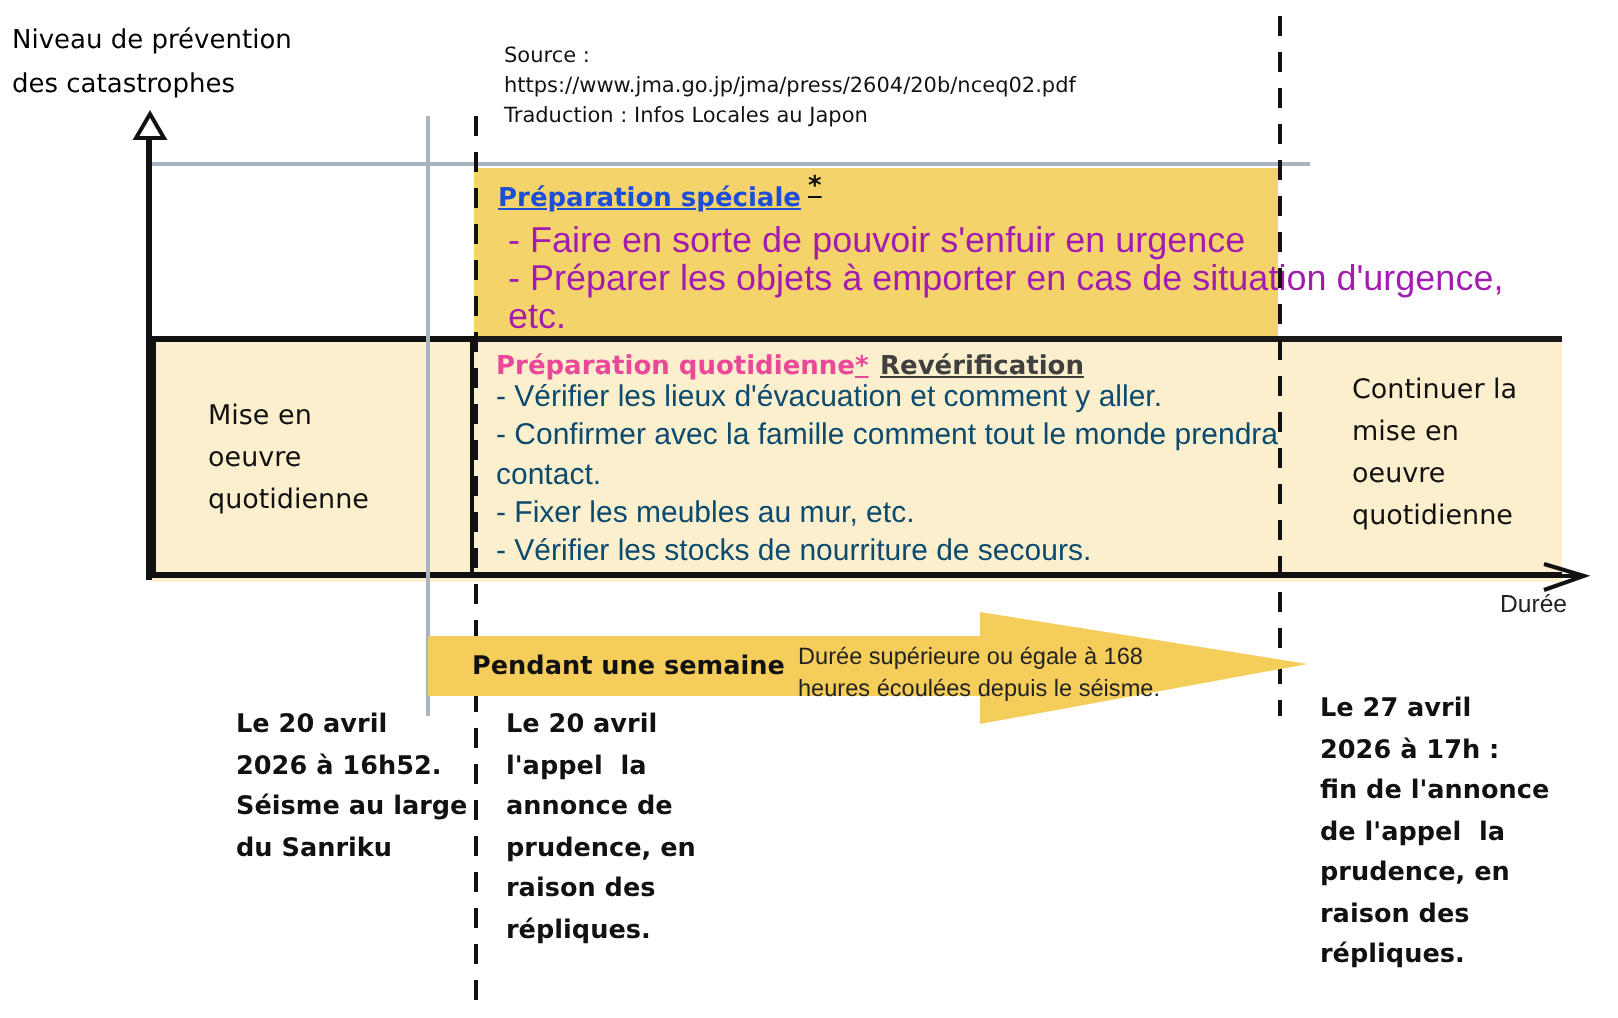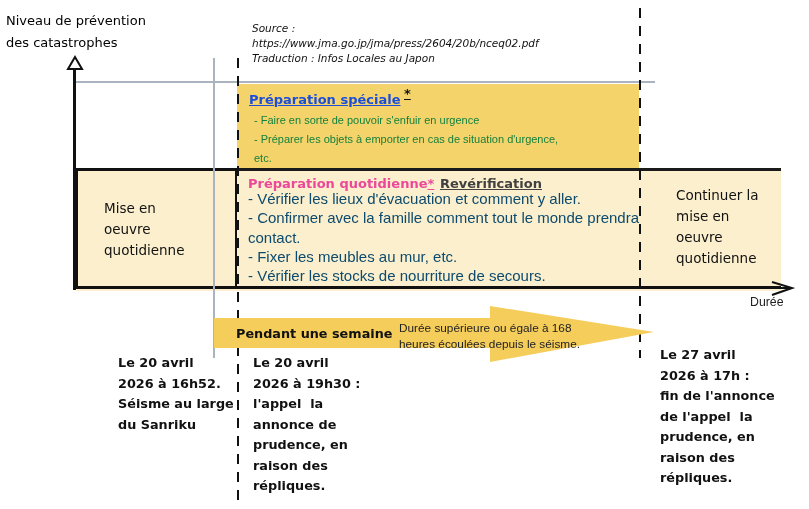--- a/index.html
+++ b/index.html
@@ -3,27 +3,27 @@
 <meta charset="utf-8">
 <style>
   html, body { margin: 0; padding: 0; background: #ffffff; }
   body { width: 809px; height: 509px; position: relative; overflow: hidden;
          font-family: "DejaVu Sans", sans-serif; color: #111; }
   .abs { position: absolute; }
   .hand { font-family: "DejaVu Sans", sans-serif; }
   .calibri { font-family: "Liberation Sans", sans-serif; }
 
   #axis-title { left: 6px; top: 10px; font-size: 13px; line-height: 22px; color: #000000; }
-  #source { left: 252px; top: 21px; font-size: 10.5px; line-height: 15px; color: #111; font-style: italic; }
+  #source { left: 252px; top: 21px; font-size: 10.5px; line-height: 15px; color: #111; }
 
   #band-top-line { left: 76px; top: 81px; width: 579px; height: 2px; background: #aab4c0; }
   #special-box { left: 237px; top: 84px; width: 402px; height: 84px; background: #f5d36b; }
   #special-title { left: 249px; top: 92px; font-size: 13px; font-weight: bold; color: #1d4ed8; text-decoration: underline; }
   #special-star { left: 404px; top: 86px; font-size: 13px; font-weight: bold; color: #111; text-decoration: underline; }
-  #special-lines { left: 254px; top: 111px; font-size: 11px; line-height: 19px; color: #15803d; }
+  #special-lines { left: 254px; top: 111px; font-size: 18px; line-height: 19px; color: #a21caf; }
 
   #daily-band { left: 76px; top: 168px; width: 705px; height: 120px; background: #fbefcd; border-top: 3px solid #1a1a1a; }
   #daily-left-border { left: 76px; top: 168px; width: 161px; height: 120px; border: 2.5px solid #111; border-top: 3px solid #111; box-sizing: border-box; background: transparent; }
   #daily-bottom { left: 76px; top: 286px; width: 705px; height: 3px; background: #111; }
   #mise-label { left: 104px; top: 198px; font-size: 13.5px; line-height: 21px; color: #111; }
   #daily-title { left: 248px; top: 176px; font-size: 13px; font-weight: bold; color: #ec4899; }
   #daily-title .star { text-decoration: underline; }
   #reverif { left: 440px; top: 176px; font-size: 13px; font-weight: bold; color: #404040; text-decoration: underline; }
   #daily-lines { left: 248px; top: 189px; font-size: 15px; line-height: 19.3px; color: #0c4a6e; }
   #continue-label { left: 676px; top: 185px; font-size: 13.5px; line-height: 21px; color: #111; }
@@ -125,21 +125,20 @@
 </div>
 
 <div id="date1" class="abs hand date-text">
   <div>Le 20 avril</div>
   <div>2026 à 16h52.</div>
   <div>Séisme au large</div>
   <div>du Sanriku</div>
 </div>
 <div id="date2" class="abs hand date-text">
   <div>Le 20 avril</div>
-  <div>2026 à 19h30 :</div>
   <div style="white-space:pre">l'appel  la</div>
   <div>annonce de</div>
   <div>prudence, en</div>
   <div>raison des</div>
   <div>répliques.</div>
 </div>
 <div id="date3" class="abs hand date-text">
   <div>Le 27 avril</div>
   <div>2026 à 17h :</div>
   <div>fin de l'annonce</div>

